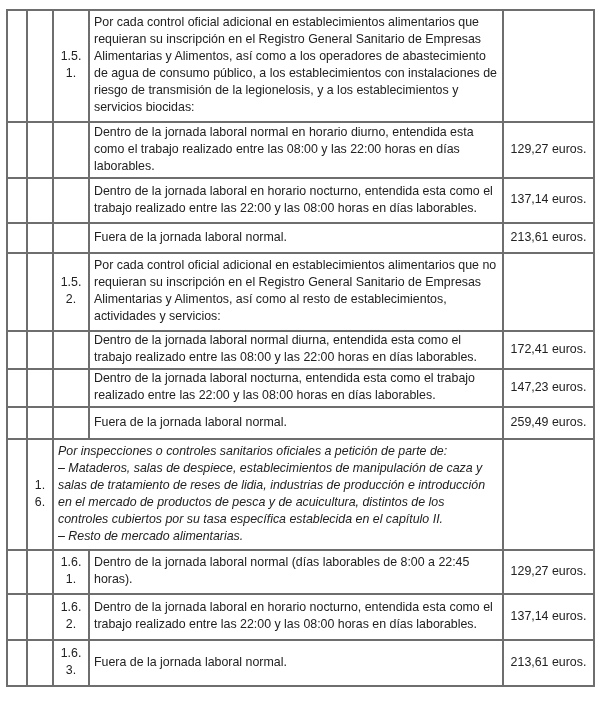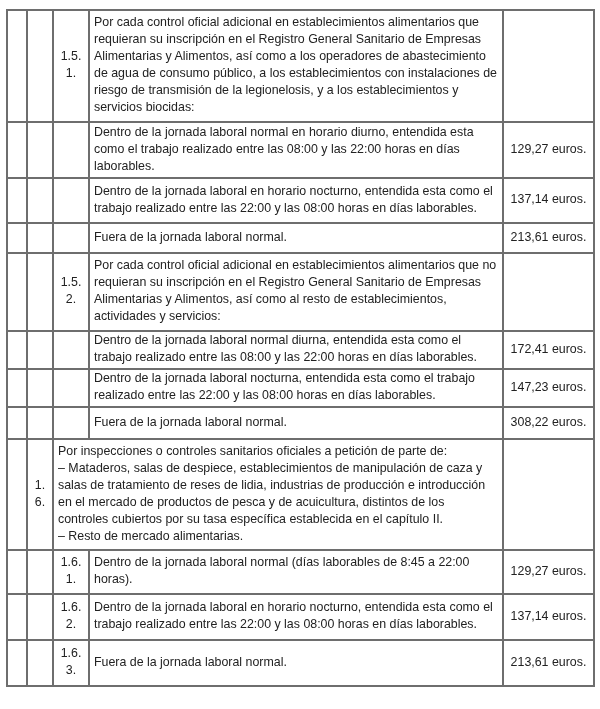--- a/index.html
+++ b/index.html
@@ -42,21 +42,21 @@
       border-radius: 10px;
     }
     td.c-text {
       text-align: left;
     }
     td.c-price {
       text-align: center;
       white-space: nowrap;
       padding-right: 4px;
     }
-    .dash-line { display: block; }
+    .dash-line { display: block; font-style: italic; }
     .num-line { display: block; }
   </style>
 </head>
 <body>
 
 <div class="page">
   <table class="fees">
     <colgroup>
       <col style="width:20px">
       <col style="width:26px">
@@ -126,21 +126,21 @@
         <td></td>
         <td class="c-text">Dentro de la jornada laboral nocturna, entendida esta como el trabajo realizado entre las 22:00 y las 08:00 horas en días laborables.</td>
         <td class="c-price">147,23 euros.</td>
       </tr>
 
       <tr style="height:32px">
         <td></td>
         <td></td>
         <td></td>
         <td class="c-text">Fuera de la jornada laboral normal.</td>
-        <td class="c-price">308,22 euros.</td>
+        <td class="c-price">259,49 euros.</td>
       </tr>
 
       <tr style="height:111px">
         <td></td>
         <td class="c-num">
           <span class="num-line">1.</span>
           <span class="num-line">6.</span>
         </td>
         <td class="c-text" colspan="2">
           <span class="dash-line">Por inspecciones o controles sanitarios oficiales a petición de parte de:</span>
@@ -150,21 +150,21 @@
         <td class="c-price"></td>
       </tr>
 
       <tr style="height:44px">
         <td></td>
         <td></td>
         <td class="c-num">
           <span class="num-line">1.6.</span>
           <span class="num-line">1.</span>
         </td>
-        <td class="c-text">Dentro de la jornada laboral normal (días laborables de 8:45 a 22:00 horas).</td>
+        <td class="c-text">Dentro de la jornada laboral normal (días laborables de 8:00 a 22:45 horas).</td>
         <td class="c-price">129,27 euros.</td>
       </tr>
 
       <tr style="height:46px">
         <td></td>
         <td></td>
         <td class="c-num">
           <span class="num-line">1.6.</span>
           <span class="num-line">2.</span>
         </td>

